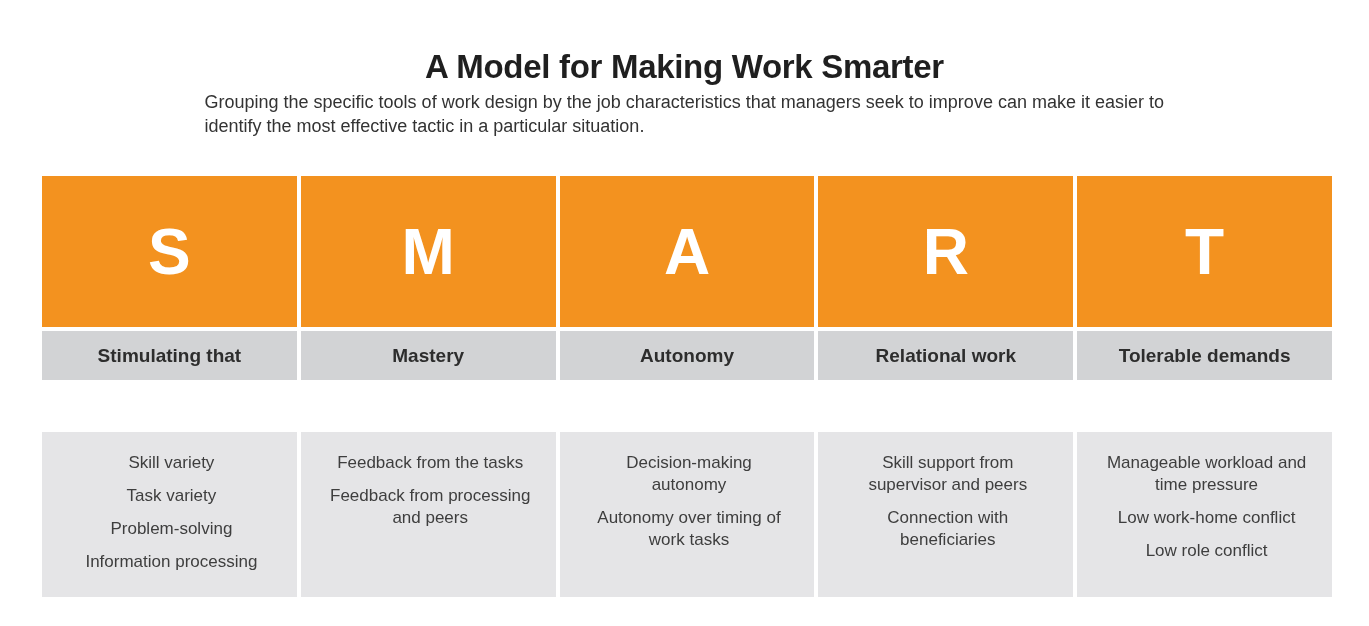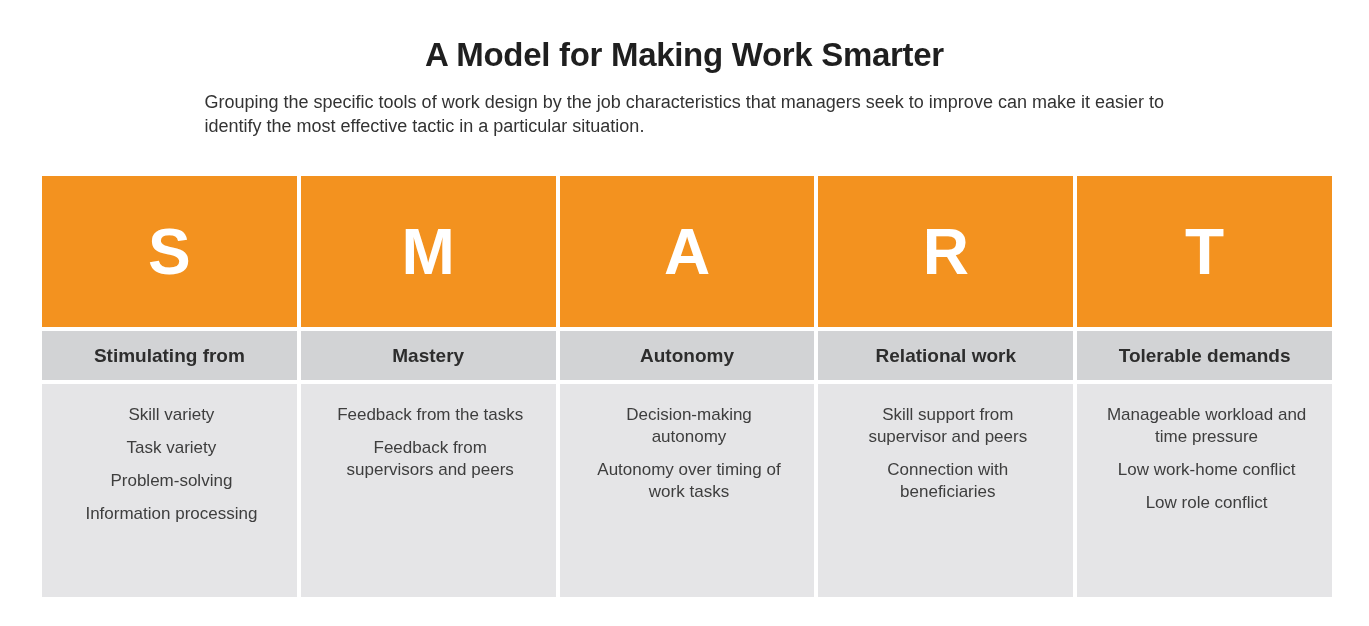--- a/index.html
+++ b/index.html
@@ -12,21 +12,21 @@
     --category-text:#2D2D2D;
     --item-text:#3E3E3E;
   }
   *{box-sizing:border-box;margin:0;padding:0;}
   html,body{background:#FFFFFF;}
   body{
     width:1369px;height:626px;position:relative;overflow:hidden;
     font-family:"Liberation Sans", sans-serif;
   }
   .title{
-    position:absolute;top:36px;left:0;width:100%;
+    position:absolute;top:48px;left:0;width:100%;
     text-align:center;font-size:33px;font-weight:700;
     color:var(--title-color);letter-spacing:-0.3px;
   }
   .subtitle{
     position:absolute;top:90px;left:50%;transform:translateX(-50%);
     width:960px;text-align:left;font-size:18px;line-height:1.35;
     color:var(--subtitle-color);
   }
   .smart-table{
     position:absolute;top:176px;left:42px;width:1290px;
@@ -39,21 +39,21 @@
     color:var(--letter-color);font-size:64px;font-weight:700;line-height:1;
   }
   .category-cell{
     background:var(--category-bg);
     font-size:19px;font-weight:700;color:var(--category-text);
     text-align:center;
   }
   .items-cell{
     background:var(--body-bg);
     flex-direction:column;justify-content:flex-start;
-    padding:20px 24px 12px 28px;gap:11px;
+    padding:20px 24px 12px 28px;gap:11px;margin-top:48px;
   }
   .item{
     font-size:17px;line-height:1.3;color:var(--item-text);
     text-align:center;
   }
 </style>
 </head>
 <body>
 
 <div class="title">A Model for Making Work Smarter</div>
@@ -68,34 +68,34 @@
     </div>
     <div class="cell header-cell">
       <span class="smart-letter">A</span>
     </div>
     <div class="cell header-cell">
       <span class="smart-letter">R</span>
     </div>
     <div class="cell header-cell">
       <span class="smart-letter">T</span>
     </div>
-    <div class="cell category-cell">Stimulating from</div>
+    <div class="cell category-cell">Stimulating that</div>
     <div class="cell category-cell">Mastery</div>
     <div class="cell category-cell">Autonomy</div>
     <div class="cell category-cell">Relational work</div>
     <div class="cell category-cell">Tolerable demands</div>
     <div class="cell items-cell">
       <div class="item">Skill variety</div>
       <div class="item">Task variety</div>
       <div class="item">Problem-solving</div>
       <div class="item">Information processing</div>
     </div>
     <div class="cell items-cell">
       <div class="item">Feedback from the tasks</div>
-      <div class="item">Feedback from supervisors and peers</div>
+      <div class="item">Feedback from processing and peers</div>
     </div>
     <div class="cell items-cell">
       <div class="item">Decision-making autonomy</div>
       <div class="item">Autonomy over timing of work tasks</div>
     </div>
     <div class="cell items-cell">
       <div class="item">Skill support from supervisor and peers</div>
       <div class="item">Connection with beneficiaries</div>
     </div>
     <div class="cell items-cell">

